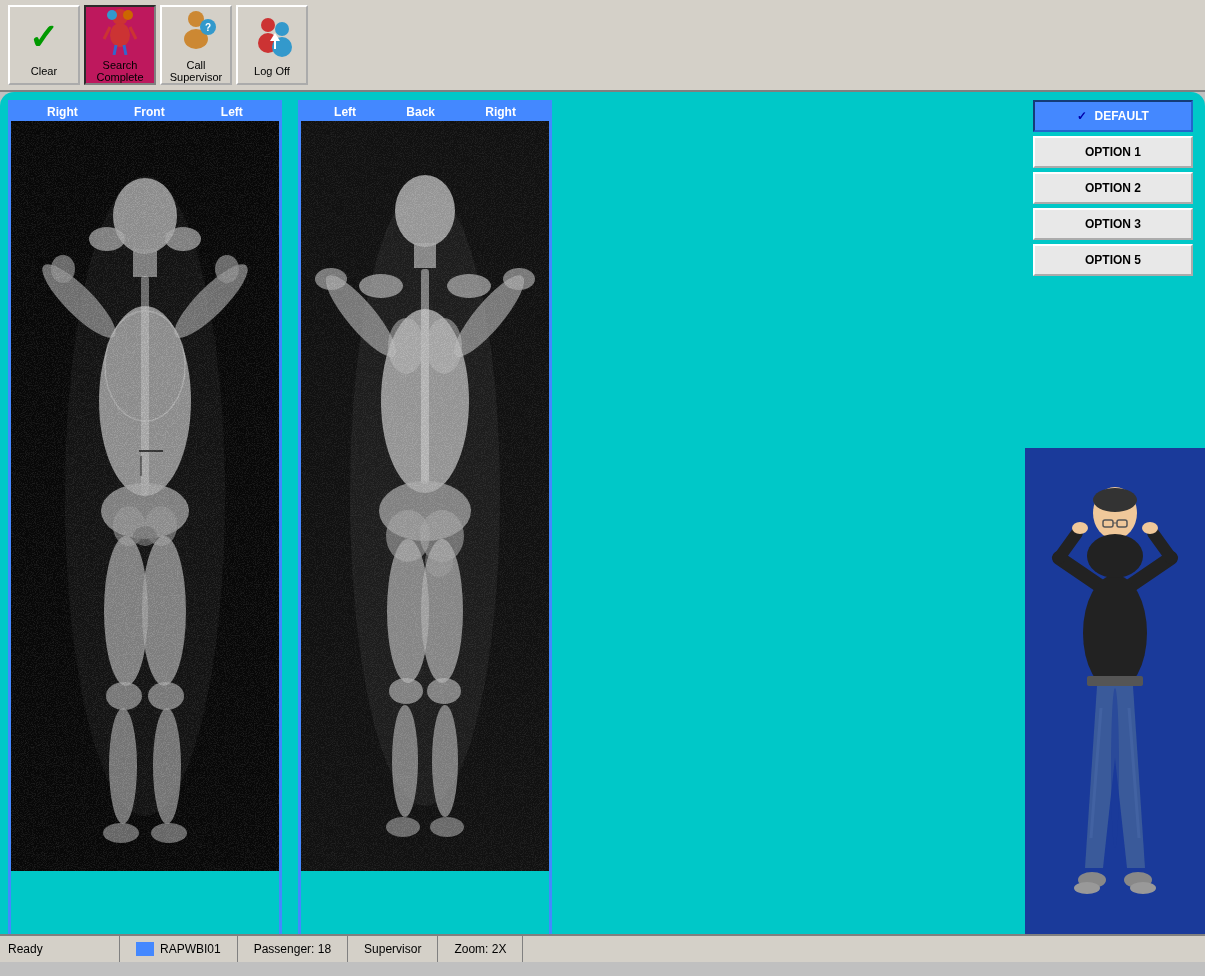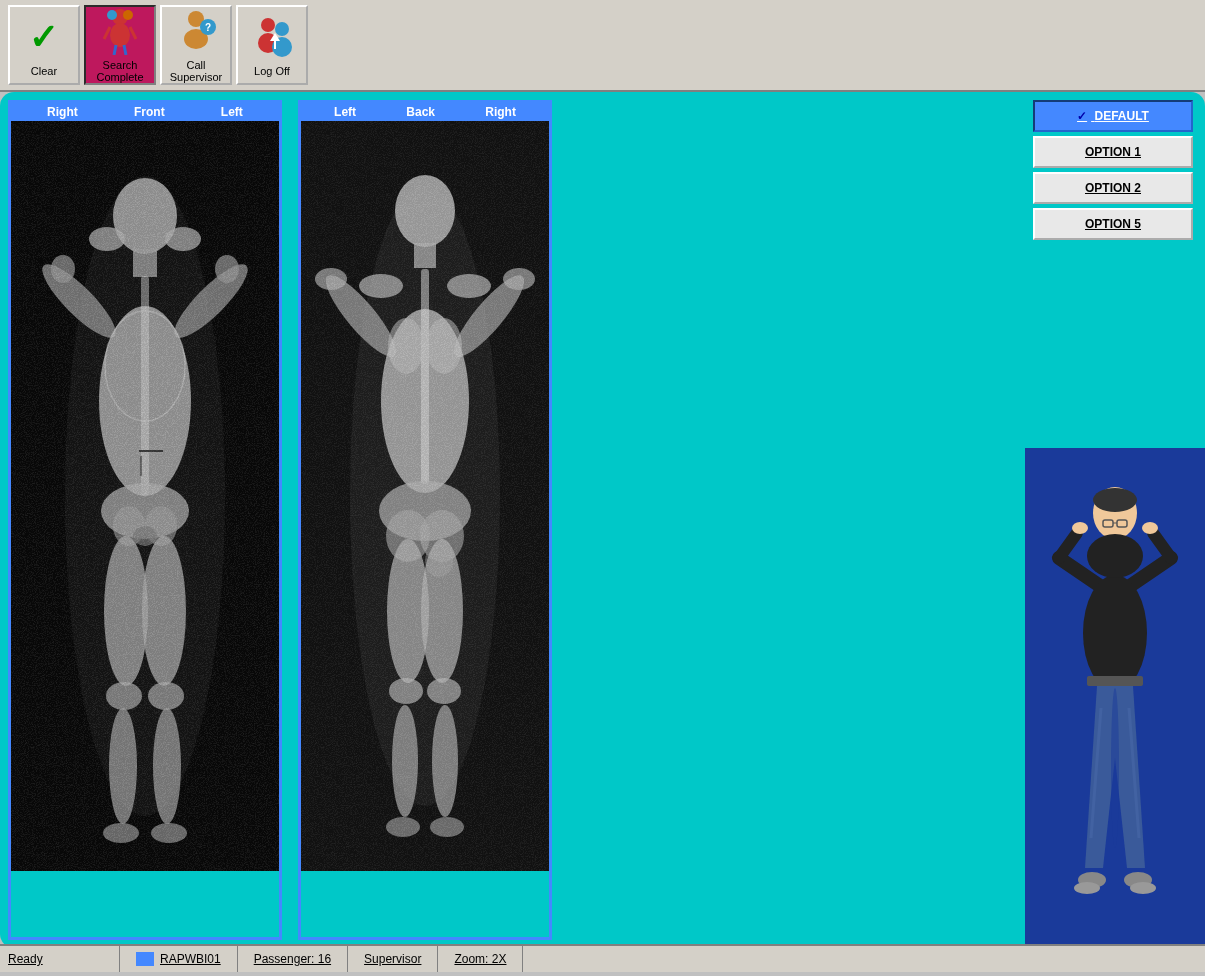--- a/index.html
+++ b/index.html
@@ -117,21 +117,20 @@
       width: 160px;
       height: 32px;
       background: #e8e8e8;
       border: 2px outset #ffffff;
       cursor: pointer;
       font-size: 12px;
       font-weight: bold;
       text-align: center;
       line-height: 28px;
       color: #000;
-      text-decoration: underline;
     }
 
     .option-btn.selected {
       background: #4488ff;
       color: white;
       border: 2px inset #2266cc;
     }
 
     
     #figure-panel {
@@ -381,20 +380,23 @@
       <span style="color:#0000aa; margin-right:4px; display:inline;">✓</span>
       <span>DEFAULT</span>
     </div>
     <div class="option-btn">
       <span>OPTION 1</span>
     </div>
     <div class="option-btn">
       <span>OPTION 2</span>
     </div>
     <div class="option-btn">
+      <span>OPTION 3</span>
+    </div>
+    <div class="option-btn">
       <span>OPTION 5</span>
     </div>
   </div>
 
   <div id="figure-panel">
     <svg width="180" height="500" viewBox="0 0 180 500" xmlns="http://www.w3.org/2000/svg">
       <rect width="180" height="500" fill="#1a3a9a"></rect>
 
       <ellipse cx="90" cy="65" rx="22" ry="26" fill="#f0c89a"></ellipse>
 
@@ -436,30 +438,30 @@
 
       <ellipse cx="113" cy="432" rx="14" ry="8" fill="#888"></ellipse>
       <ellipse cx="118" cy="440" rx="13" ry="6" fill="#999"></ellipse>
 
       <ellipse cx="90" cy="320" rx="4" ry="80" fill="#1a3a9a" opacity="0.5"></ellipse>
     </svg>
   </div>
 
 </div>
 
-<div id="statusbar" style="position:absolute; bottom:4px; width:100%; height:28px; background:#d4d0c8; border-top:2px solid #808080; display:flex; align-items:center; font-size:12px;text-decoration:underline;">
+<div id="statusbar" style="position:absolute; bottom:14px; width:100%; height:28px; background:#d4d0c8; border-top:2px solid #808080; display:flex; align-items:center; font-size:12px;">
   <div class="statusbar-item">
     <span>Ready</span>
   </div>
   <div class="statusbar-item">
     <span class="statusbar-icon"></span>
     <span>RAPWBI01</span>
   </div>
   <div class="statusbar-item">
-    <span>Passenger: 16</span>
+    <span>Passenger: 18</span>
   </div>
   <div class="statusbar-item">
     <span>Supervisor</span>
   </div>
   <div class="statusbar-item">
     <span>Zoom: 2X</span>
   </div>
 </div>
 
 </body></html>

